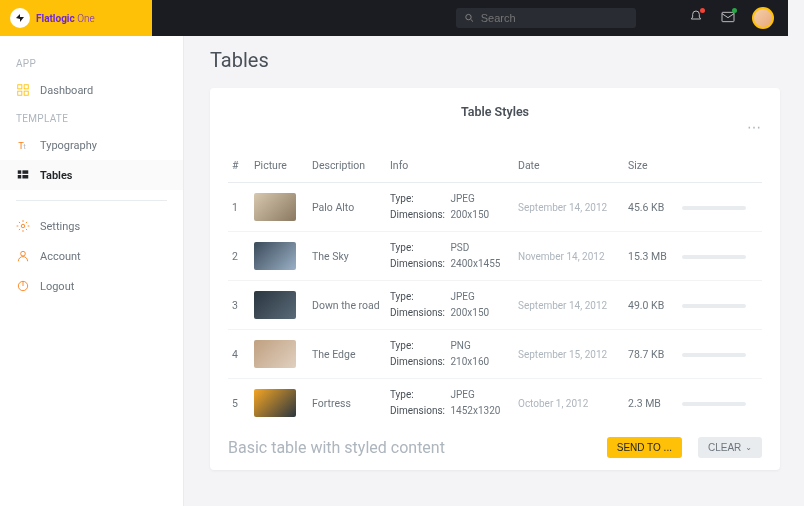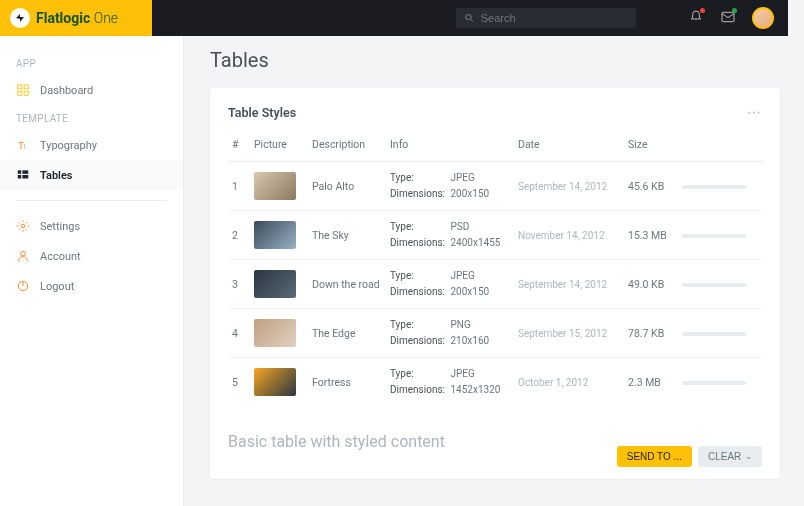--- a/index.html
+++ b/index.html
@@ -1,21 +1,21 @@
 <!DOCTYPE html>
 <html><head>
 <meta charset="utf-8">
 <style>
   * { box-sizing: border-box; margin: 0; padding: 0; }
   body { font-family: -apple-system, BlinkMacSystemFont, "Segoe UI", Roboto, sans-serif; font-size: 11px; color: #495057; background: #f4f4f6; width: 804px; height: 506px; overflow: hidden; }
   .app { display: flex; height: 506px; }
   .logo-bar { position: absolute; left:0; top:0; width:152px; height:36px; background:#ffc107; display:flex; align-items:center; padding:0 10px; z-index:10;}
   .logo-circle { width:20px; height:20px; border-radius:50%; background:#fff; display:flex; align-items:center; justify-content:center; margin-right:6px;}
   .logo-circle svg { width:12px; height:12px; }
-  .logo-text { color:#14532d; font-size:14px; font-weight:300;}
+  .logo-text { color:#6d28d9; font-size:10px; font-weight:300;}
   .logo-text b { font-weight:700;}
   .topbar { position:absolute; left:152px; right:16px; top:0; height:36px; background:#1a1c22; display:flex; align-items:center; padding:0 14px;}
   .search { display:flex; align-items:center; background:#2a2c33; border-radius:3px; padding:4px 8px; width:180px; margin-left:290px;}
   .search svg { width:12px; height:12px; fill:#888; margin-right:6px;}
   .search input { background:transparent; border:0; outline:0; color:#ccc; font-size:11px; width:100%;}
   .top-icons { margin-left:auto; display:flex; align-items:center; gap:16px;}
   .top-icon { position:relative; color:#bbb; cursor:pointer;}
   .top-icon svg { width:16px; height:16px; stroke:#bbb; fill:none; stroke-width:1.5;}
   .dot { position:absolute; width:5px; height:5px; border-radius:50%; top:-1px; right:-1px;}
   .dot.g { background:#28a745;}
@@ -25,21 +25,21 @@
   .side-section-title { font-size:10px; color:#adb5bd; padding:8px 16px 6px; letter-spacing:0.3px;}
   .side-item { display:flex; align-items:center; padding:8px 16px; cursor:pointer; font-size:11px; color:#6c757d; position:relative;}
   .side-item.active { color:#212529; font-weight:600; background:#fafafa;}
   .side-ico { width:14px; height:14px; margin-right:10px; display:flex; align-items:center; justify-content:center;}
   .side-ico svg { width:14px; height:14px; }
   .side-divider { height:1px; background:#e9ecef; margin:10px 16px;}
   .side-arrow { margin-left:auto; color:#adb5bd; font-size:10px;}
   .content { flex:1; padding:48px 20px 8px 26px; overflow:auto;}
   .page-title { font-size:20px; font-weight:400; color:#495057; margin-bottom:16px;}
   .card { background:#fff; border-radius:4px; box-shadow:0 1px 3px rgba(0,0,0,0.05); padding:16px 18px 12px; width:570px;}
-  .card-head { display:flex; align-items:center; margin-bottom:12px;}
+  .card-head { display:flex; align-items:center; margin-bottom:18px;flex-direction:column;}
   .card-title { font-size:12.5px; font-weight:600; color:#495057;}
   .card-menu { margin-left:auto; color:#adb5bd; font-size:14px; letter-spacing:1px; cursor:pointer;}
   table { width:100%; border-collapse:collapse;}
   thead th { text-align:left; font-weight:400; color:#6c757d; font-size:10.5px; padding:6px 4px 10px; border-bottom:1px solid #e9ecef;}
   tbody td { padding:8px 4px; font-size:10.5px; color:#6c757d; border-bottom:1px solid #f1f3f5; vertical-align:middle;}
   tbody tr:last-child td { border-bottom:0;}
   .thumb { width:42px; height:28px; border-radius:2px; background:linear-gradient(135deg,#6c7a89,#b4c2d1); display:block;}
   .thumb.t1 { background:linear-gradient(135deg,#d8c8b0,#8a7960);}
   .thumb.t2 { background:linear-gradient(135deg,#3a4a5a,#9ab0c5);}
   .thumb.t3 { background:linear-gradient(135deg,#2a3640,#5a6a78);}
@@ -50,21 +50,21 @@
   .date-col { color:#adb5bd; font-size:10px;}
   .prog { width:64px; height:4px; background:#e9ecef; border-radius:2px; overflow:hidden; display:inline-block; vertical-align:middle;}
   .prog .bar { height:100%; border-radius:2px;}
   .bar.c1 { background:#1cbb8c; width:18%;}
   .bar.c2 { background:#ffc107; width:22%;}
   .bar.c3 { background:#17a2b8; width:35%;}
   .bar.c4 { background:#fd7e14; width:12%;}
   .bar.c5 { background:#17a2b8; width:30%;}
   .card-footer { display:flex; align-items:center; margin-top:10px;}
   .footer-note { font-size:16px; color:#adb5bd;}
-  .btns { margin-left:auto; display:flex; gap:6px;margin-top:30px;}
+  .btns { margin-left:auto; display:flex; gap:16px;}
   .btn { padding:5px 10px; border-radius:3px; font-size:10px; border:0; cursor:pointer; display:flex; align-items:center; gap:4px;}
   .btn.primary { background:#ffc107; color:#212529; font-weight:500;}
   .btn.secondary { background:#e9ecef; color:#6c757d;}
   .chev { font-size:8px;}
   .col-num { width:22px;}
   .col-pic { width:58px;}
   .col-desc { width:78px;}
   .col-info { width:128px;}
   .col-date { width:110px;}
   .col-size { width:54px;}

